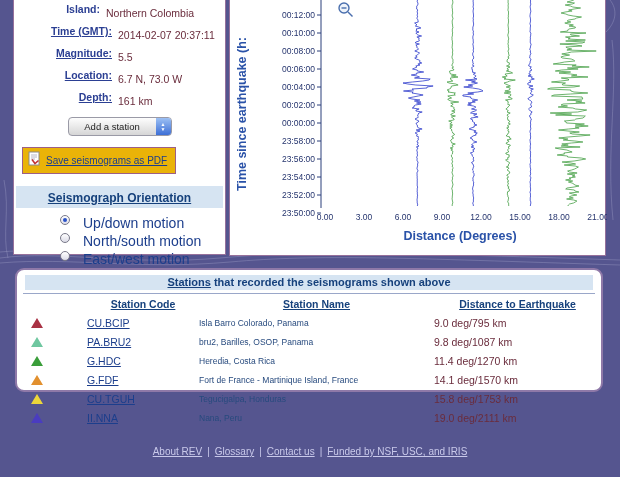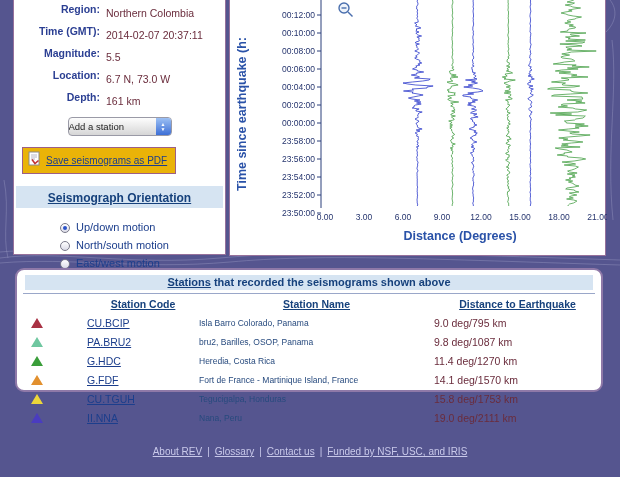--- a/index.html
+++ b/index.html
@@ -11,47 +11,47 @@
   #bg-decor { position:absolute; left:0; top:0; }
 
   .panel { position:absolute; background:#ffffff; border:1px solid #96719b; box-sizing:border-box; }
   .panel-left  { left:13px;  top:-8px; width:213px; height:263px; }
   .panel-right { left:229px; top:-8px; width:377px; height:264px; }
 
   
   .info { padding-top:5px; }
   .info-row { display:flex; align-items:center; height:22px; font-size:10.5px; }
   .info-row .lbl { width:86px; text-align:right; margin-right:6px; color:#2b3f93; font-weight:bold; white-space:nowrap; }
-  .lbl.glossary { cursor:pointer; }
+  .lbl.glossary { text-decoration:underline; cursor:pointer;padding-left:12px; }
   .info-row .val { color:#6a2c3c; white-space:nowrap;margin-top:8px; }
 
   
   .select {
     width:102px; height:17px; margin:9px auto 0; display:flex; align-items:center;
     border:1px solid #9a9aa6; border-radius:4px; overflow:hidden;
     background:linear-gradient(#fdfdfd,#d6d6d6); cursor:pointer;
   }
-  .select-text { flex:1; font-size:9.5px; color:#222; }
+  .select-text { flex:1; text-align:center; font-size:9.5px; color:#222; }
   .select-arrows {
     width:15px; height:100%; display:flex; flex-direction:column; align-items:center; justify-content:center;
     background:linear-gradient(#9cc0f4,#3d6fd6); color:#fff; font-size:5px; line-height:4.5px;
   }
 
   
   .pdf-btn {
     display:inline-flex; align-items:center; gap:5px; margin:11px 0 0 8px;
     padding:3px 8px 3px 5px; border:1px solid #9c5f86; background:#eab308; cursor:pointer;
   }
   .pdf-label { font-size:10px; color:#1c3e8c; text-decoration:underline; white-space:nowrap; }
 
   
   .orient-band { margin:12px 2px 0; background:#d6e4f2; text-align:center; padding:2px 0; }
   .orient-title { font-size:12px; font-weight:bold; color:#16417c; text-decoration:underline; cursor:pointer;text-align:center; }
   .radios { margin:7px 0 0 46px; }
-  .radio-row { display:flex; align-items:flex-end; height:18px; font-size:11px; color:#1c3e8c; cursor:pointer; }
+  .radio-row { display:flex; align-items:flex-start; height:18px; font-size:14px; color:#1c3e8c; cursor:pointer;gap:7px; }
   .radio {
     width:10px; height:10px; box-sizing:border-box; margin-right:6px; position:relative;
     border:1px solid #7a7a8a; border-radius:50%; background:linear-gradient(#ffffff,#dcdce8);
   }
   .radio.checked::after {
     content:""; position:absolute; left:2px; top:2px; width:4px; height:4px;
     border-radius:50%; background:#2a52c8;
   }
 
   
@@ -98,21 +98,21 @@
       <path d="M612,40 C618,90 606,150 613,220"></path>
       <path d="M600,6 C608,14 606,24 598,30"></path>
       <path d="M610,0 C618,10 616,22 606,32"></path>
       <path d="M4,180 C10,210 2,235 8,258"></path>
     </g>
   </svg>
 
   <div class="panel panel-left">
     <div class="info">
       <div class="info-row">
-        <span class="lbl">Region:</span>
+        <span class="lbl">Island:</span>
         <span class="val">Northern Colombia</span>
       </div>
       <div class="info-row">
         <span class="lbl glossary">Time (GMT):</span>
         <span class="val">2014-02-07 20:37:11</span>
       </div>
       <div class="info-row">
         <span class="lbl glossary">Magnitude:</span>
         <span class="val">5.5</span>
       </div>

